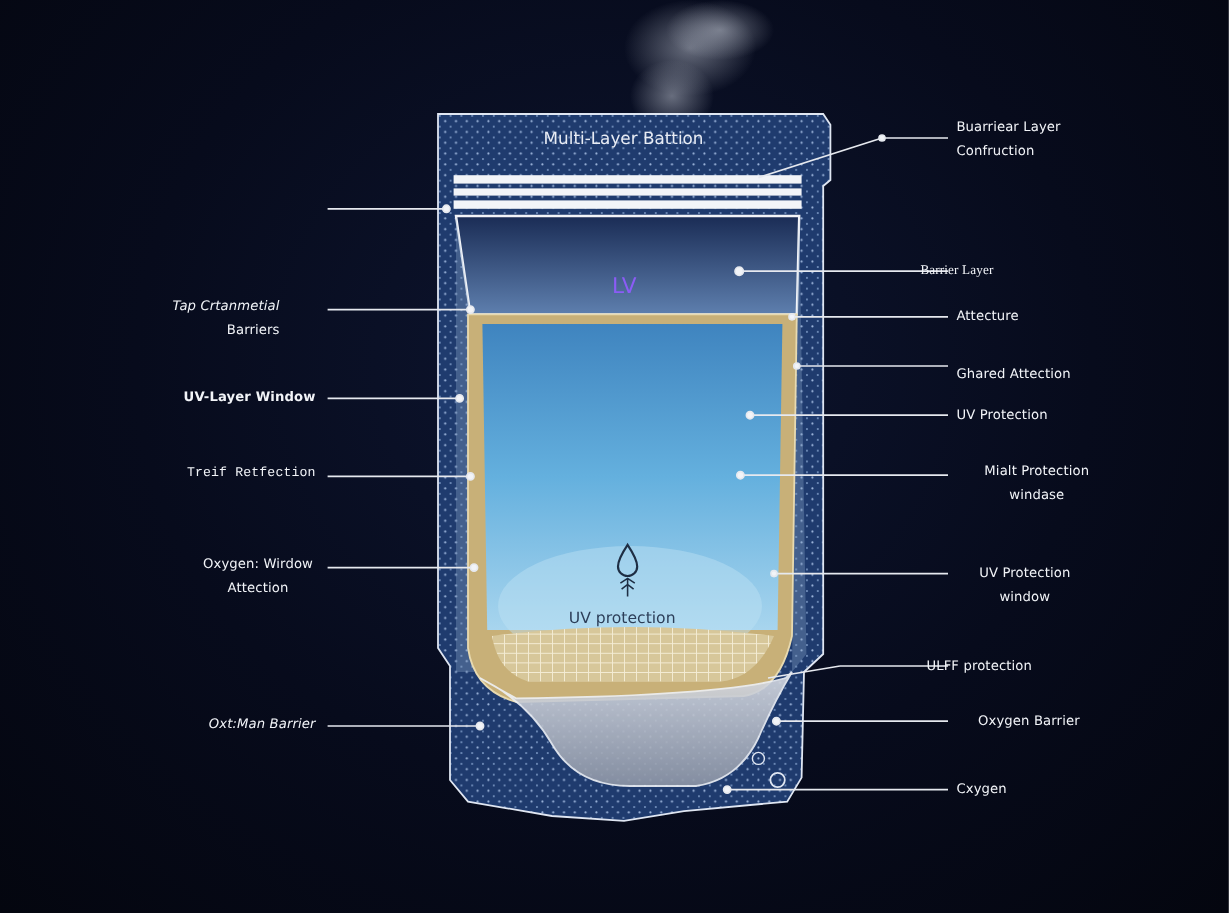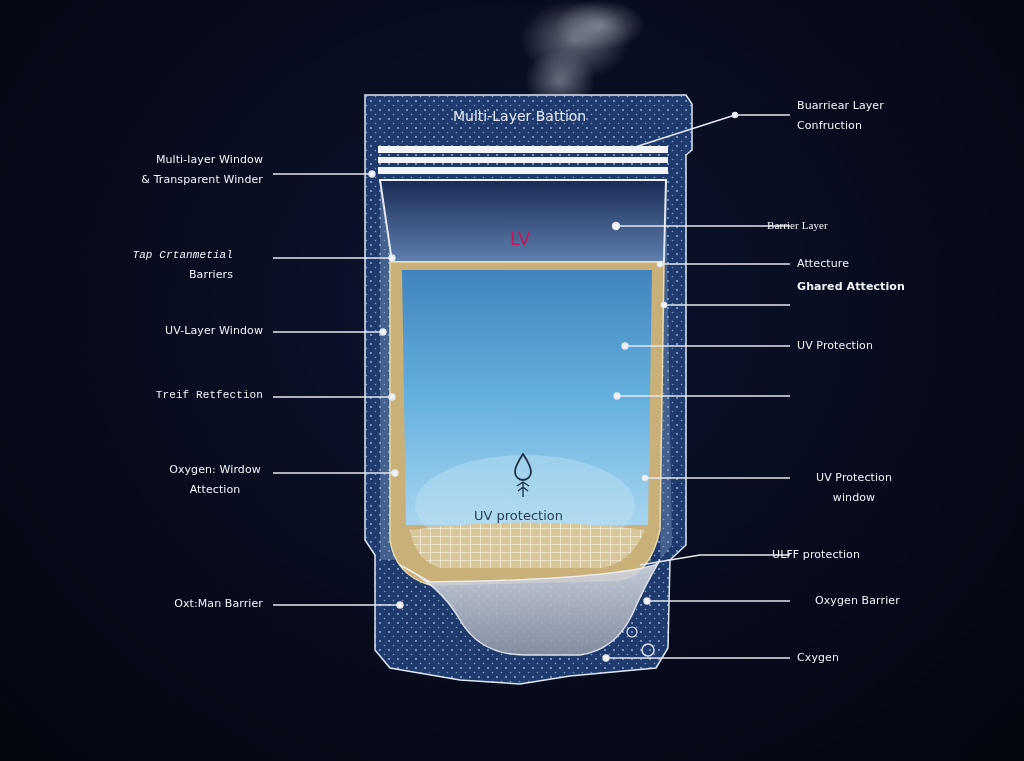--- a/index.html
+++ b/index.html
@@ -13,21 +13,21 @@
   .label {
     position:absolute; color:#f2f4f8; font-size:11px; line-height:20px;
     letter-spacing:0.1px; white-space:nowrap;
   }
   .label.left { text-align:right; }
   .label.right { text-align:left; }
   .label.center { text-align:center; }
   .pouch-text {
     position:absolute; color:#e8ecf4; font-size:14px; white-space:nowrap;
   }
-  .lv { position:absolute; color:#be185d; font-size:18px; }
+  .lv { position:absolute; color:#8b5cf6; font-size:18px; }
   .uv-inner { position:absolute; color:#2c3e58; font-size:13px; }
 </style>
 </head>
 <body>
 
 <div class="stage">
 
   <svg class="art" width="1024" height="761" viewBox="0 0 1024 761">
     <defs>
       <pattern id="dots" width="9" height="9" patternUnits="userSpaceOnUse">
@@ -131,57 +131,57 @@
         <circle cx="647" cy="601" r="3"></circle>
       <line x1="790" y1="658" x2="606" y2="658"></line>
         <circle cx="606" cy="658" r="3"></circle>
     </g>
   </svg>
 
   <div class="pouch-text" style="left:453px; top:108px;">Multi-Layer Battion</div>
   <div class="lv" style="left:510px; top:228px;">LV</div>
   <div class="uv-inner" style="left:474px; top:508px;">UV protection</div>
 
-  <div class="label left" style="right:761px; top:150px;">
-    <div>Multi-layer Window</div>
-    <div>&amp; Transparent Winder</div>
-  </div>
   <div class="label left" style="right:791px; top:245px;">
-    <div class="italic" style="font-style:italic;font-family:Liberation Mono, monospace;">Tap Crtanmetial</div>
+    <div class="italic" style="font-style:italic;">Tap Crtanmetial</div>
     <div>Barriers</div>
   </div>
-  <div class="label left" style="right:761px; top:321px;">
+  <div class="label left" style="right:761px; top:321px;font-weight:bold;">
     <div>UV-Layer Window</div>
   </div>
   <div class="label left" style="right:761px; top:385px;font-family:Liberation Mono, monospace;">
     <div>Treif Retfection</div>
   </div>
   <div class="label center" style="left:125px; width:140px; top:460px;margin-left:20px;">
     <div>Oxygen: Wirdow</div>
     <div>Attection</div>
   </div>
-  <div class="label left" style="right:761px; top:594px;">
+  <div class="label left" style="right:761px; top:594px;font-style:italic;">
     <div>Oxt:Man Barrier</div>
   </div>
 
   <div class="label right" style="left:797px; top:96px;">
     <div>Buarriear Layer</div>
     <div>Confruction</div>
   </div>
   <div class="label right" style="left:767px; top:215px;font-family:Liberation Serif, serif;">
     <div>Barrier Layer</div>
   </div>
   <div class="label right" style="left:797px; top:254px;">
     <div>Attecture</div>
   </div>
-  <div class="label right" style="left:797px; top:277px;font-weight:bold;">
+  <div class="label right" style="left:797px; top:302px;">
     <div>Ghared Attection</div>
   </div>
   <div class="label right" style="left:797px; top:336px;">
     <div>UV Protection</div>
+  </div>
+  <div class="label center" style="left:797px; width:134px; top:383px;">
+    <div>Mialt Protection</div>
+    <div>windase</div>
   </div>
   <div class="label center" style="left:797px; width:114px; top:468px;">
     <div>UV Protection</div>
     <div>window</div>
   </div>
   <div class="label right" style="left:772px; top:545px;">
     <div>ULFF protection</div>
   </div>
   <div class="label right" style="left:815px; top:591px;">
     <div>Oxygen Barrier</div>

